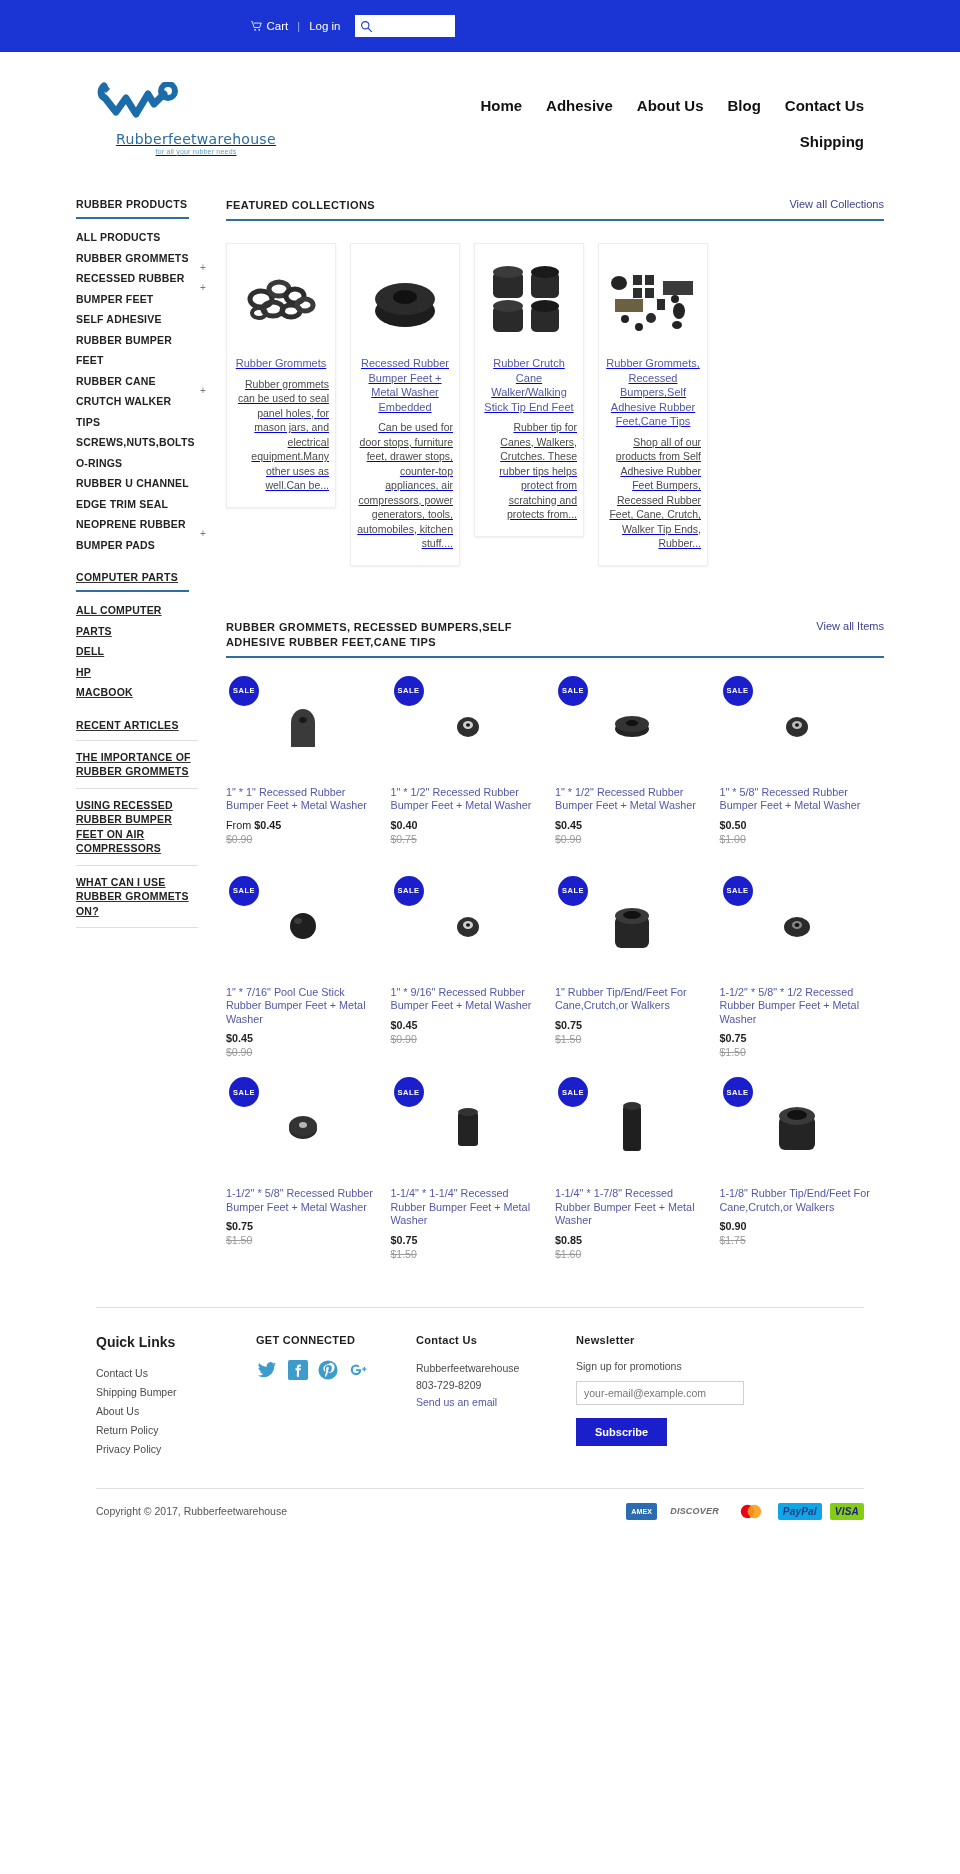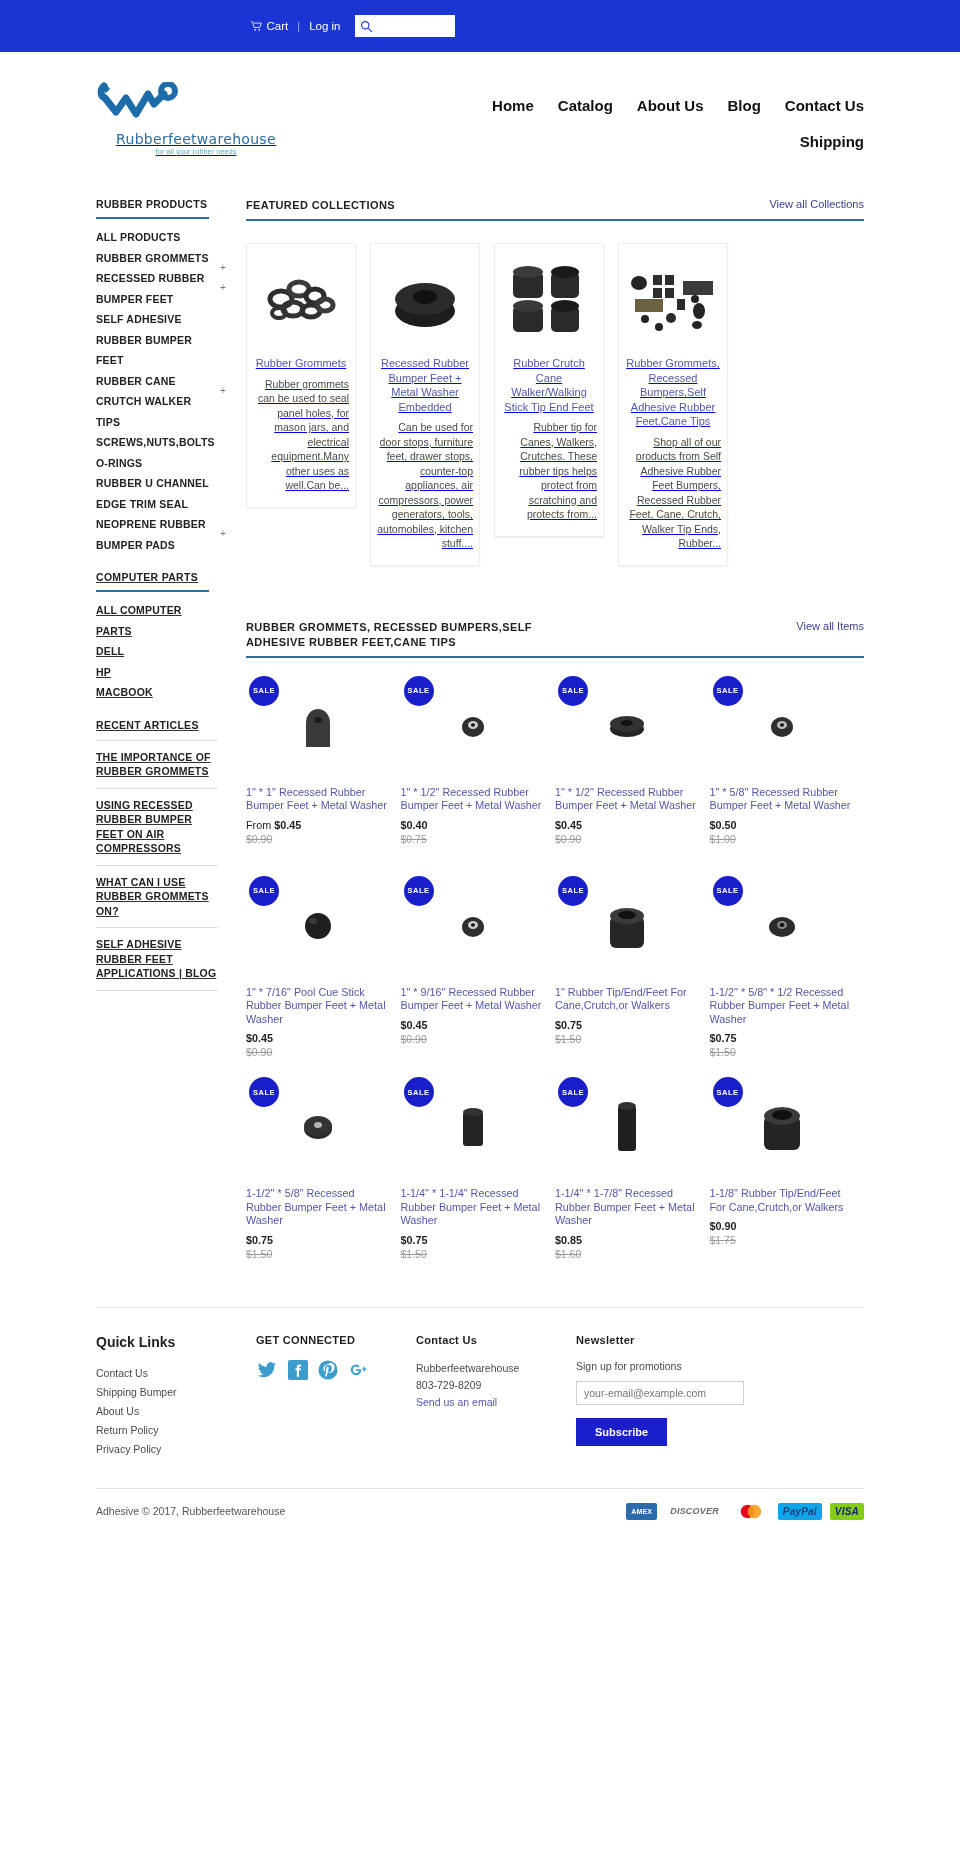--- a/index.html
+++ b/index.html
@@ -90,21 +90,21 @@
     font-weight: bold;
     text-decoration: none;
     line-height: 36px;
     white-space: nowrap;
   }
   .mainnav .nav-break { flex-basis: 100%; height: 0; }
 
   
   .wrap {
     width: 960px;
-    padding: 0 96px;
+    padding: 0 76px;
     display: flex;
     align-items: flex-start;
   }
   .sidebar { width: 122px; flex: none; padding-top: 28px; }
   .content { flex: 1; padding-left: 28px; padding-top: 28px; }
 
   
   .side-head {
     font-size: 10.5px;
     font-weight: bold;
@@ -376,21 +376,21 @@
         <path d="M10 2 L6 7 L10 11 L14 7 Z" fill="#1b6ca8"></path>
         <circle cx="72" cy="9" r="7" fill="none" stroke="#1b6ca8" stroke-width="6"></circle>
       </svg>
     </span>
     <div class="logo-text">Rubberfeetwarehouse</div>
     <div class="logo-sub">for all your rubber needs</div>
   </a>
 
   <nav class="mainnav">
     <a href="#">Home</a>
-    <a href="#">Catalog</a>
+    <a href="#">Adhesive</a>
     <a href="#">About Us</a>
     <a href="#">Blog</a>
     <a href="#">Contact Us</a>
     <span class="nav-break"></span>
     <a href="#">Shipping</a>
   </nav>
 </div>
 
 <div class="wrap">
 
@@ -420,21 +420,20 @@
         <li><a href="#">MACBOOK</a></li>
       </ul>
     </div>
 
     <div class="side-block">
       <div class="side-head">RECENT ARTICLES</div>
       <ul class="articles-list">
         <li><a href="#">THE IMPORTANCE OF RUBBER GROMMETS</a></li>
         <li><a href="#">USING RECESSED RUBBER BUMPER FEET ON AIR COMPRESSORS</a></li>
         <li><a href="#">WHAT CAN I USE RUBBER GROMMETS ON?</a></li>
-        <li><a href="#">SELF ADHESIVE RUBBER FEET APPLICATIONS | BLOG</a></li>
       </ul>
     </div>
   </aside>
 
   <main class="content">
 
     <section>
       <div class="sec-head">
         <div class="sec-title">FEATURED COLLECTIONS</div>
         <a class="sec-link" href="#">View all Collections</a>
@@ -749,21 +748,21 @@
     <div class="f-title">Newsletter</div>
     <div class="f-sub">Sign up for promotions</div>
     <input class="news-input" type="text" placeholder="your-email@example.com" style="">
     <div><button class="subscribe">Subscribe</button></div>
   </div>
 
 </div>
 
 <div class="footer-bottom-sep"></div>
 <div class="footer-bottom">
-  <div class="copyright">Adhesive © 2017, Rubberfeetwarehouse</div>
+  <div class="copyright">Copyright © 2017, Rubberfeetwarehouse</div>
   <div class="payments">
     <span class="pay pay-amex">AMEX</span>
     <span class="pay pay-discover">DISCOVER</span>
     <span class="pay pay-master">
       <svg width="28" height="17" viewBox="0 0 32 20">
           <circle cx="12" cy="10" r="8" fill="#eb001b"></circle>
           <circle cx="20" cy="10" r="8" fill="#f79e1b" opacity=".9"></circle>
         </svg>
     </span>
     <span class="pay pay-paypal">PayPal</span>

